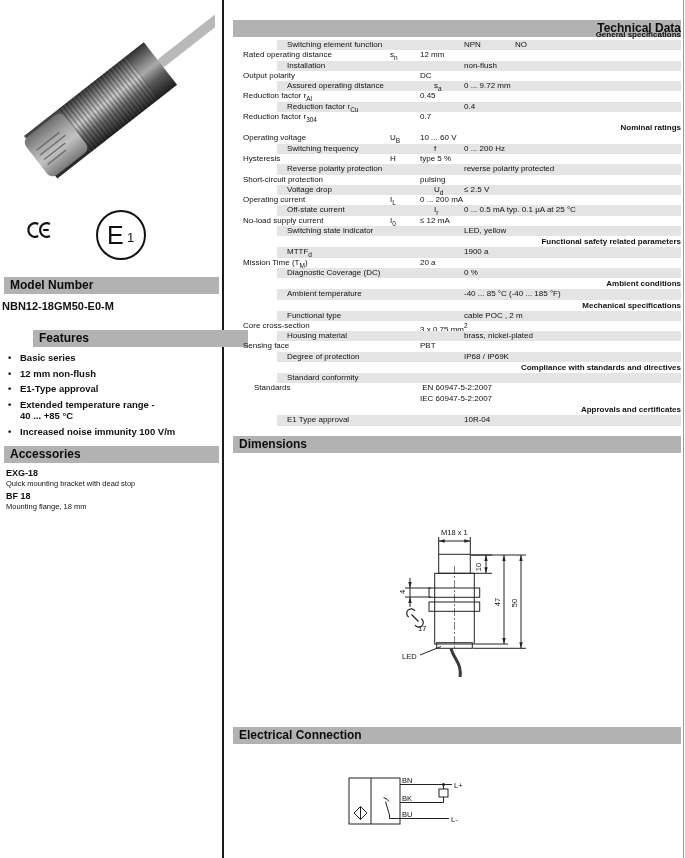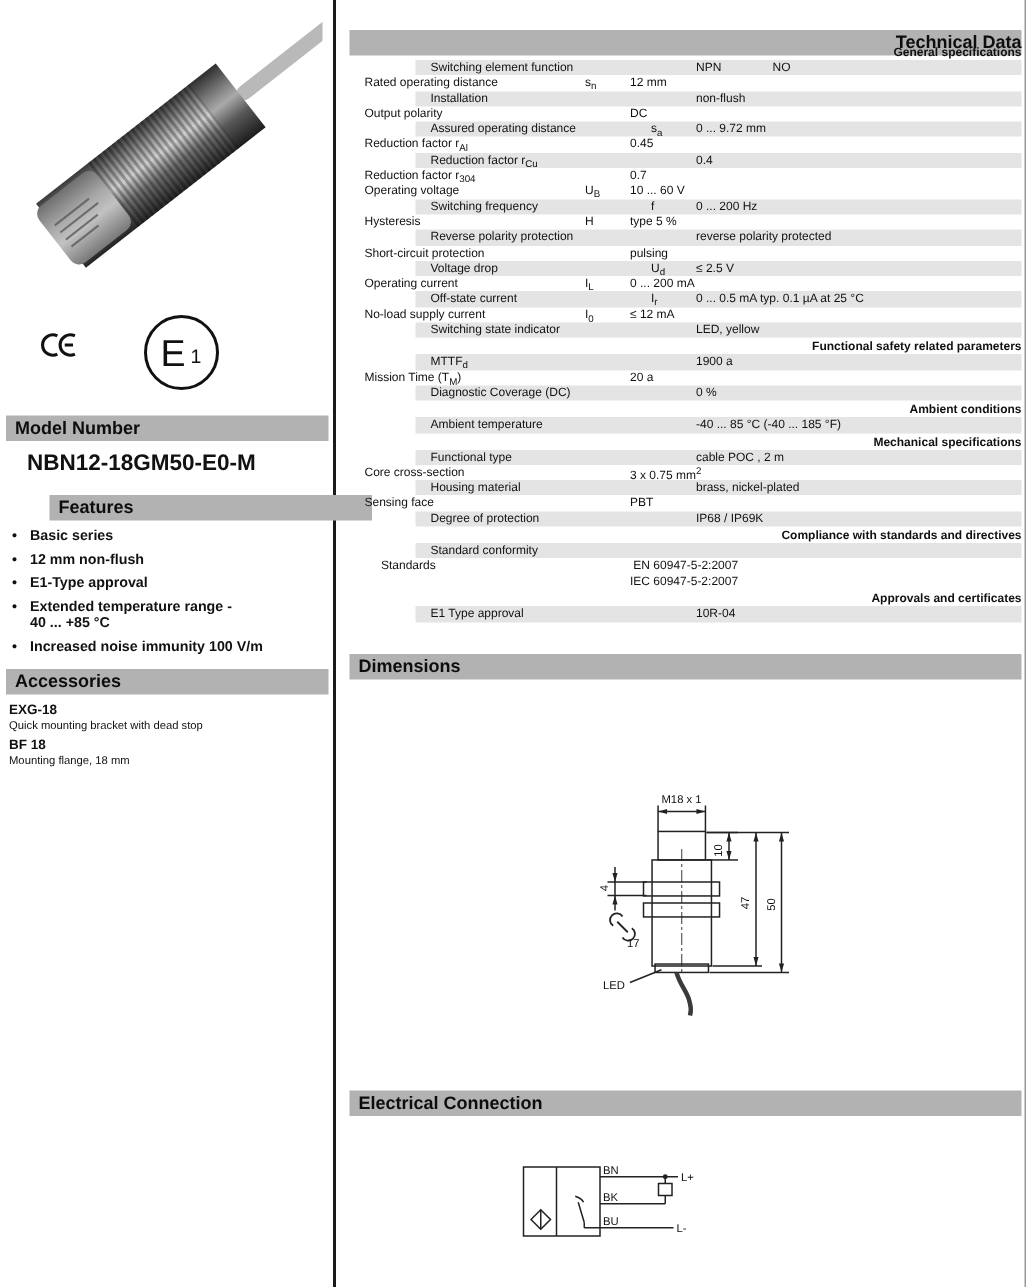--- a/index.html
+++ b/index.html
@@ -21,21 +21,21 @@
   .row.tall{height:21px;line-height:10.3px;}
   .row .lbl{position:absolute;left:10px;top:0;}
   .row .lbl.ind2{left:21px;}
   .row .sym{position:absolute;left:157px;top:0;}
   .row .val{position:absolute;left:187px;top:0;}
   .row .val2{position:absolute;left:238px;top:0;}
   sub{font-size:6.5px;}
   sup{font-size:6.5px;}
 
   
-  .model-number{position:absolute;left:18px;top:300px;font-weight:bold;font-size:15px;}
+  .model-number{position:absolute;left:2px;top:300px;font-weight:bold;font-size:11px;}
   .features{position:absolute;left:8px;top:352px;width:208px;font-size:9.5px;font-weight:bold;}
   .feat-item{display:flex;margin-bottom:4px;line-height:11.5px;}
   .feat-item .dot{width:12px;flex:0 0 12px;}
   .acc{position:absolute;left:6px;top:466px;width:210px;}
   .acc-name{font-weight:bold;font-size:9px;line-height:11px;margin-top:2px;}
   .acc-desc{font-size:7.5px;line-height:10px;}
 
   svg text{font-family:"Liberation Sans", sans-serif;}
   .absobj{position:absolute;}
 </style>
@@ -170,20 +170,21 @@
         <span class="val">0.45</span>
       </div>
       <div class="row shade">
         <span class="lbl">Reduction factor r<sub>Cu</sub></span>
         <span class="val">0.4</span>
       </div>
       <div class="row">
         <span class="lbl">Reduction factor r<sub>304</sub></span>
         <span class="val">0.7</span>
       </div>
+      <div class="sec-title">Nominal ratings</div>
       <div class="row">
         <span class="lbl">Operating voltage</span>
         <span class="sym">U<sub>B</sub></span>
         <span class="val">10 ... 60 V</span>
       </div>
       <div class="row shade">
         <span class="lbl">Switching frequency</span>
         <span class="sym">f</span>
         <span class="val">0 ... 200 Hz</span>
       </div>

